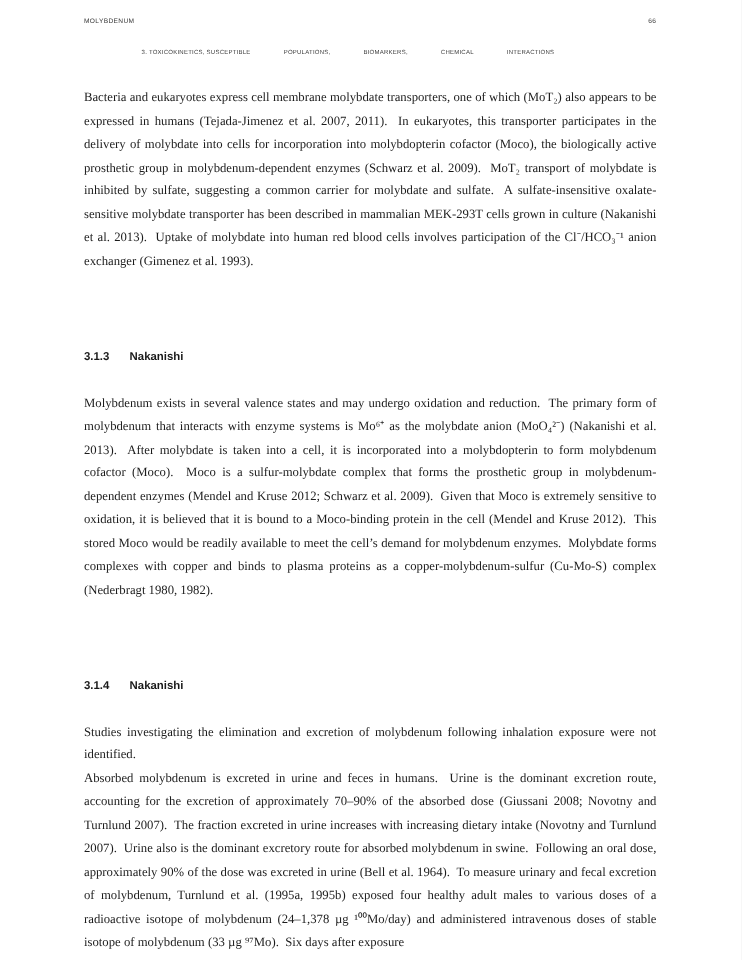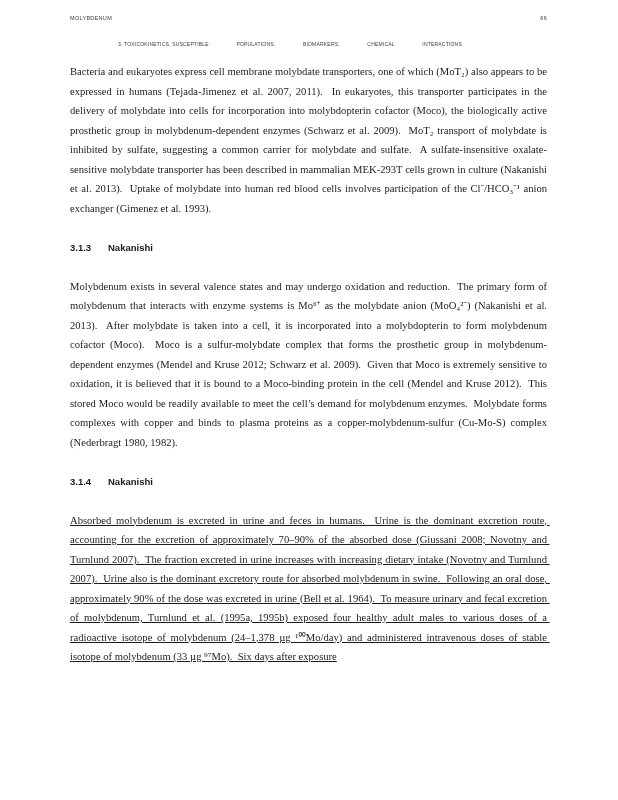--- a/index.html
+++ b/index.html
@@ -31,21 +31,21 @@
     display: flex;
     justify-content: space-between;
     font-family: "Liberation Sans", sans-serif;
     font-size: 5px;
     letter-spacing: 0.2px;
     color: #3a3a3a;
     white-space: nowrap;
   }
   .body-text {
     position: absolute;
-    top: 62px;
+    top: 72px;
     left: 70px;
     width: 477px;
     font-family: "Liberation Serif", serif;
     font-size: 10.6px;
     line-height: 19.5px;
     color: #1c1c1c;
   }
   .body-text p {
     margin: 0;
     text-align: justify;
@@ -54,22 +54,23 @@
   .section-heading {
     margin: 19.5px 0;
     font-family: "Liberation Sans", sans-serif;
     font-weight: bold;
     font-size: 9.5px;
     color: #1a1a1a;
   }
   .section-heading .h-num {
     display: inline-block;
     width: 38px;
+    margin-top: 40px;
   }
-  .spaced { margin-top: 19.5px; text-decoration: underline; }
+  .spaced { margin-top: 19.5px; }
 </style>
 </head>
 <body>
 
 <div class="page">
 
   <div class="header-row">
     <span>MOLYBDENUM</span>
     <span>66</span>
   </div>
@@ -89,18 +90,19 @@
     <div class="section-heading">
       <span class="h-num">3.1.3</span><span>Nakanishi</span>
     </div>
 
     <p>Molybdenum exists in several valence states and may undergo oxidation and reduction.  The primary form of molybdenum that interacts with enzyme systems is Mo⁶⁺ as the molybdate anion (MoO₄²⁻) (Nakanishi et al. 2013).  After molybdate is taken into a cell, it is incorporated into a molybdopterin to form molybdenum cofactor (Moco).  Moco is a sulfur-molybdate complex that forms the prosthetic group in molybdenum-dependent enzymes (Mendel and Kruse 2012; Schwarz et al. 2009).  Given that Moco is extremely sensitive to oxidation, it is believed that it is bound to a Moco-binding protein in the cell (Mendel and Kruse 2012).  This stored Moco would be readily available to meet the cell’s demand for molybdenum enzymes.  Molybdate forms complexes with copper and binds to plasma proteins as a copper-molybdenum-sulfur (Cu-Mo-S) complex (Nederbragt 1980, 1982).</p>
 
     <div class="section-heading">
       <span class="h-num">3.1.4</span><span>Nakanishi</span>
     </div>
 
+    <p>Studies investigating the elimination and excretion of molybdenum following inhalation exposure were not identified.</p>
 
     <p class="spaced">Absorbed molybdenum is excreted in urine and feces in humans.  Urine is the dominant excretion route, accounting for the excretion of approximately 70–90% of the absorbed dose (Giussani 2008; Novotny and Turnlund 2007).  The fraction excreted in urine increases with increasing dietary intake (Novotny and Turnlund 2007).  Urine also is the dominant excretory route for absorbed molybdenum in swine.  Following an oral dose, approximately 90% of the dose was excreted in urine (Bell et al. 1964).  To measure urinary and fecal excretion of molybdenum, Turnlund et al. (1995a, 1995b) exposed four healthy adult males to various doses of a radioactive isotope of molybdenum (24–1,378 µg ¹⁰⁰Mo/day) and administered intravenous doses of stable isotope of molybdenum (33 µg ⁹⁷Mo).  Six days after exposure</p>
 
   </div>
 
 </div>
 
 </body></html>

